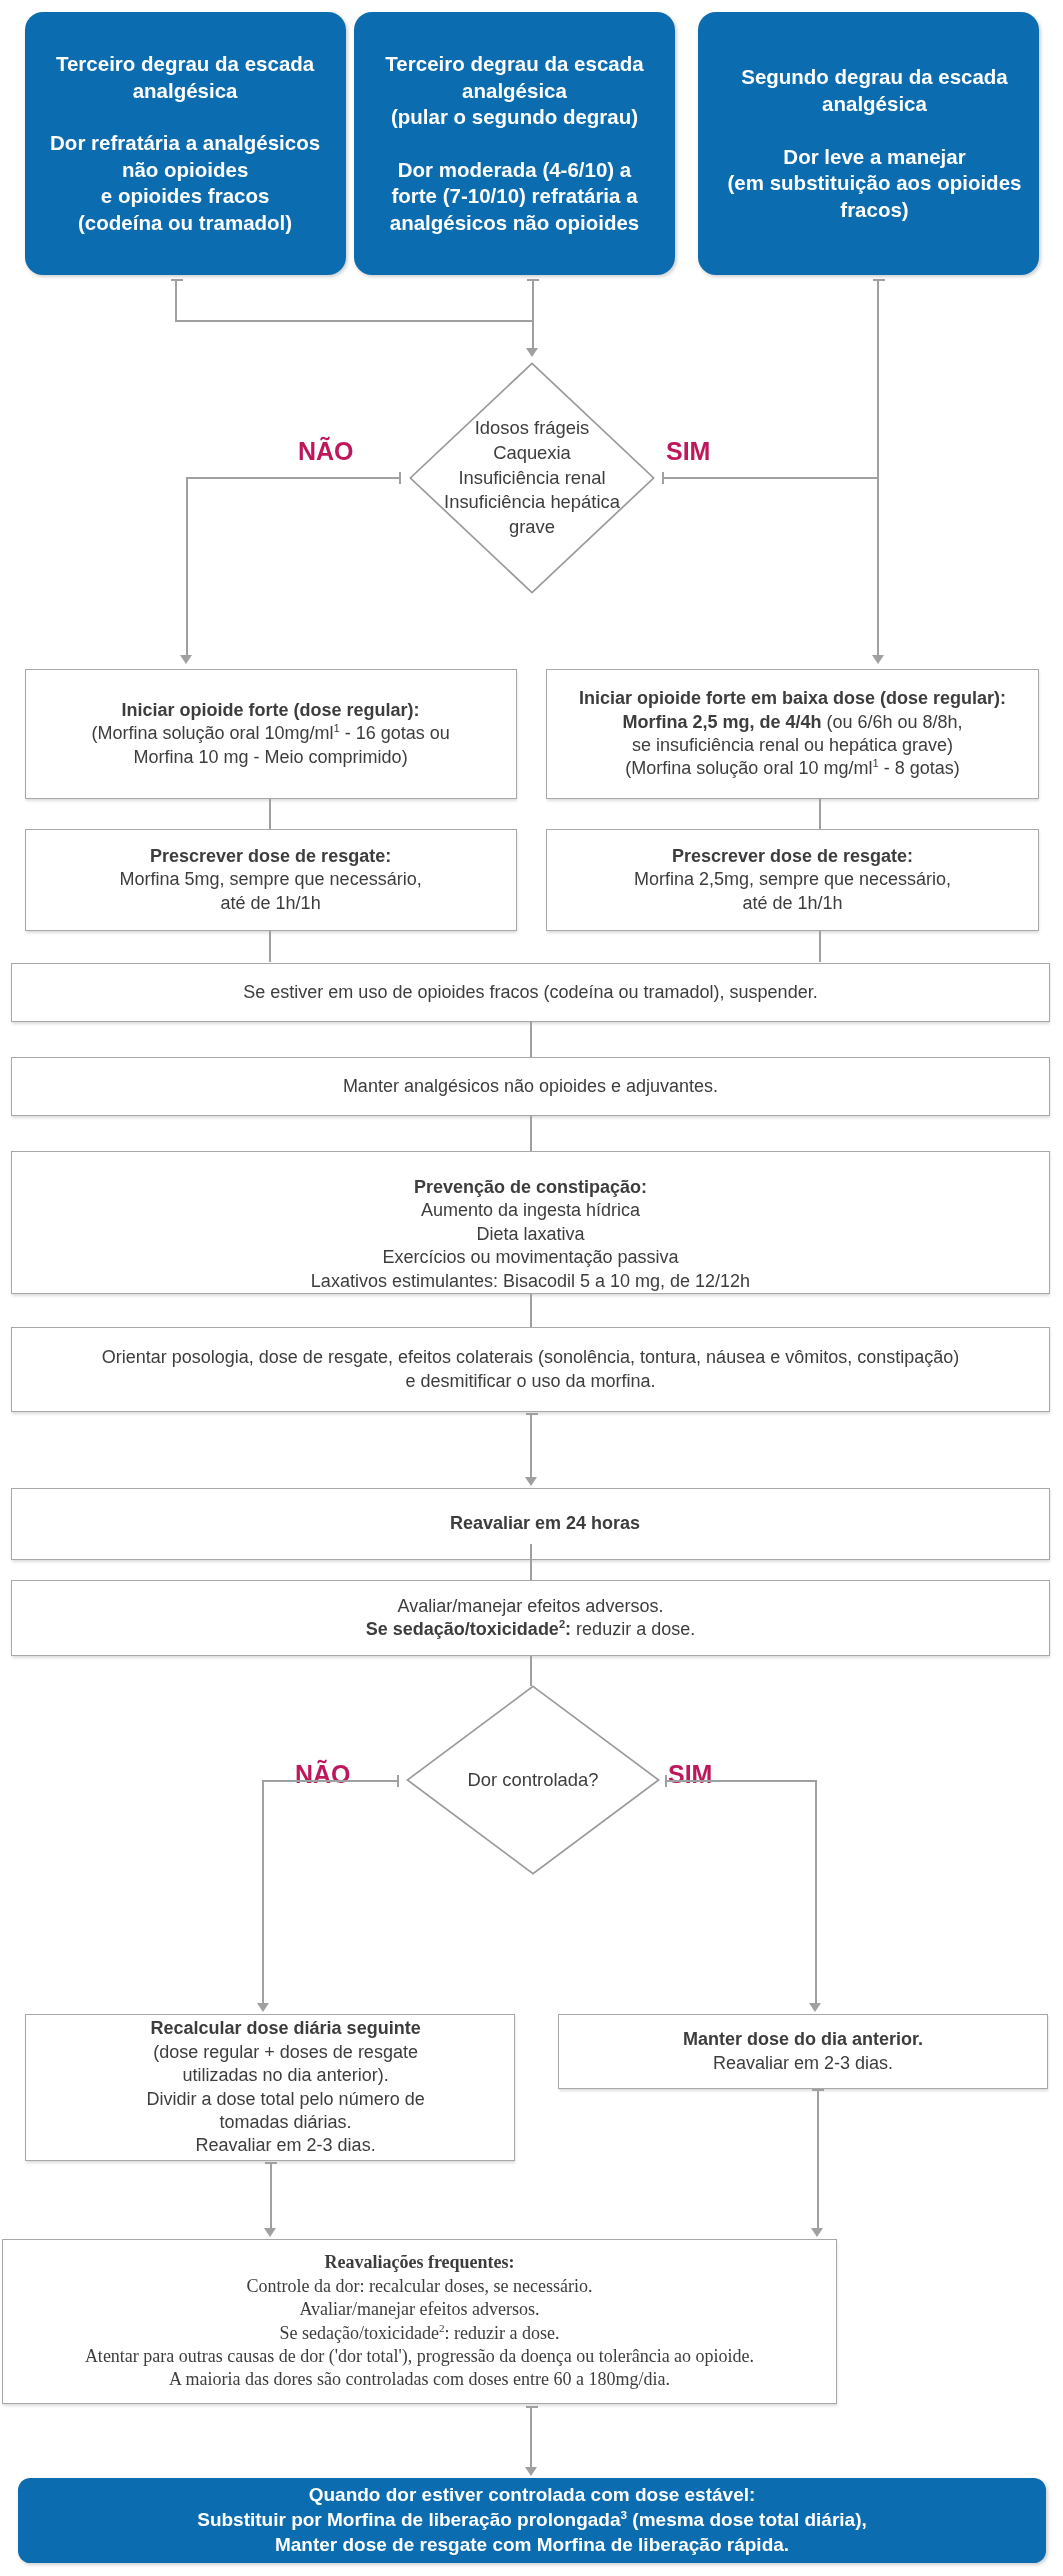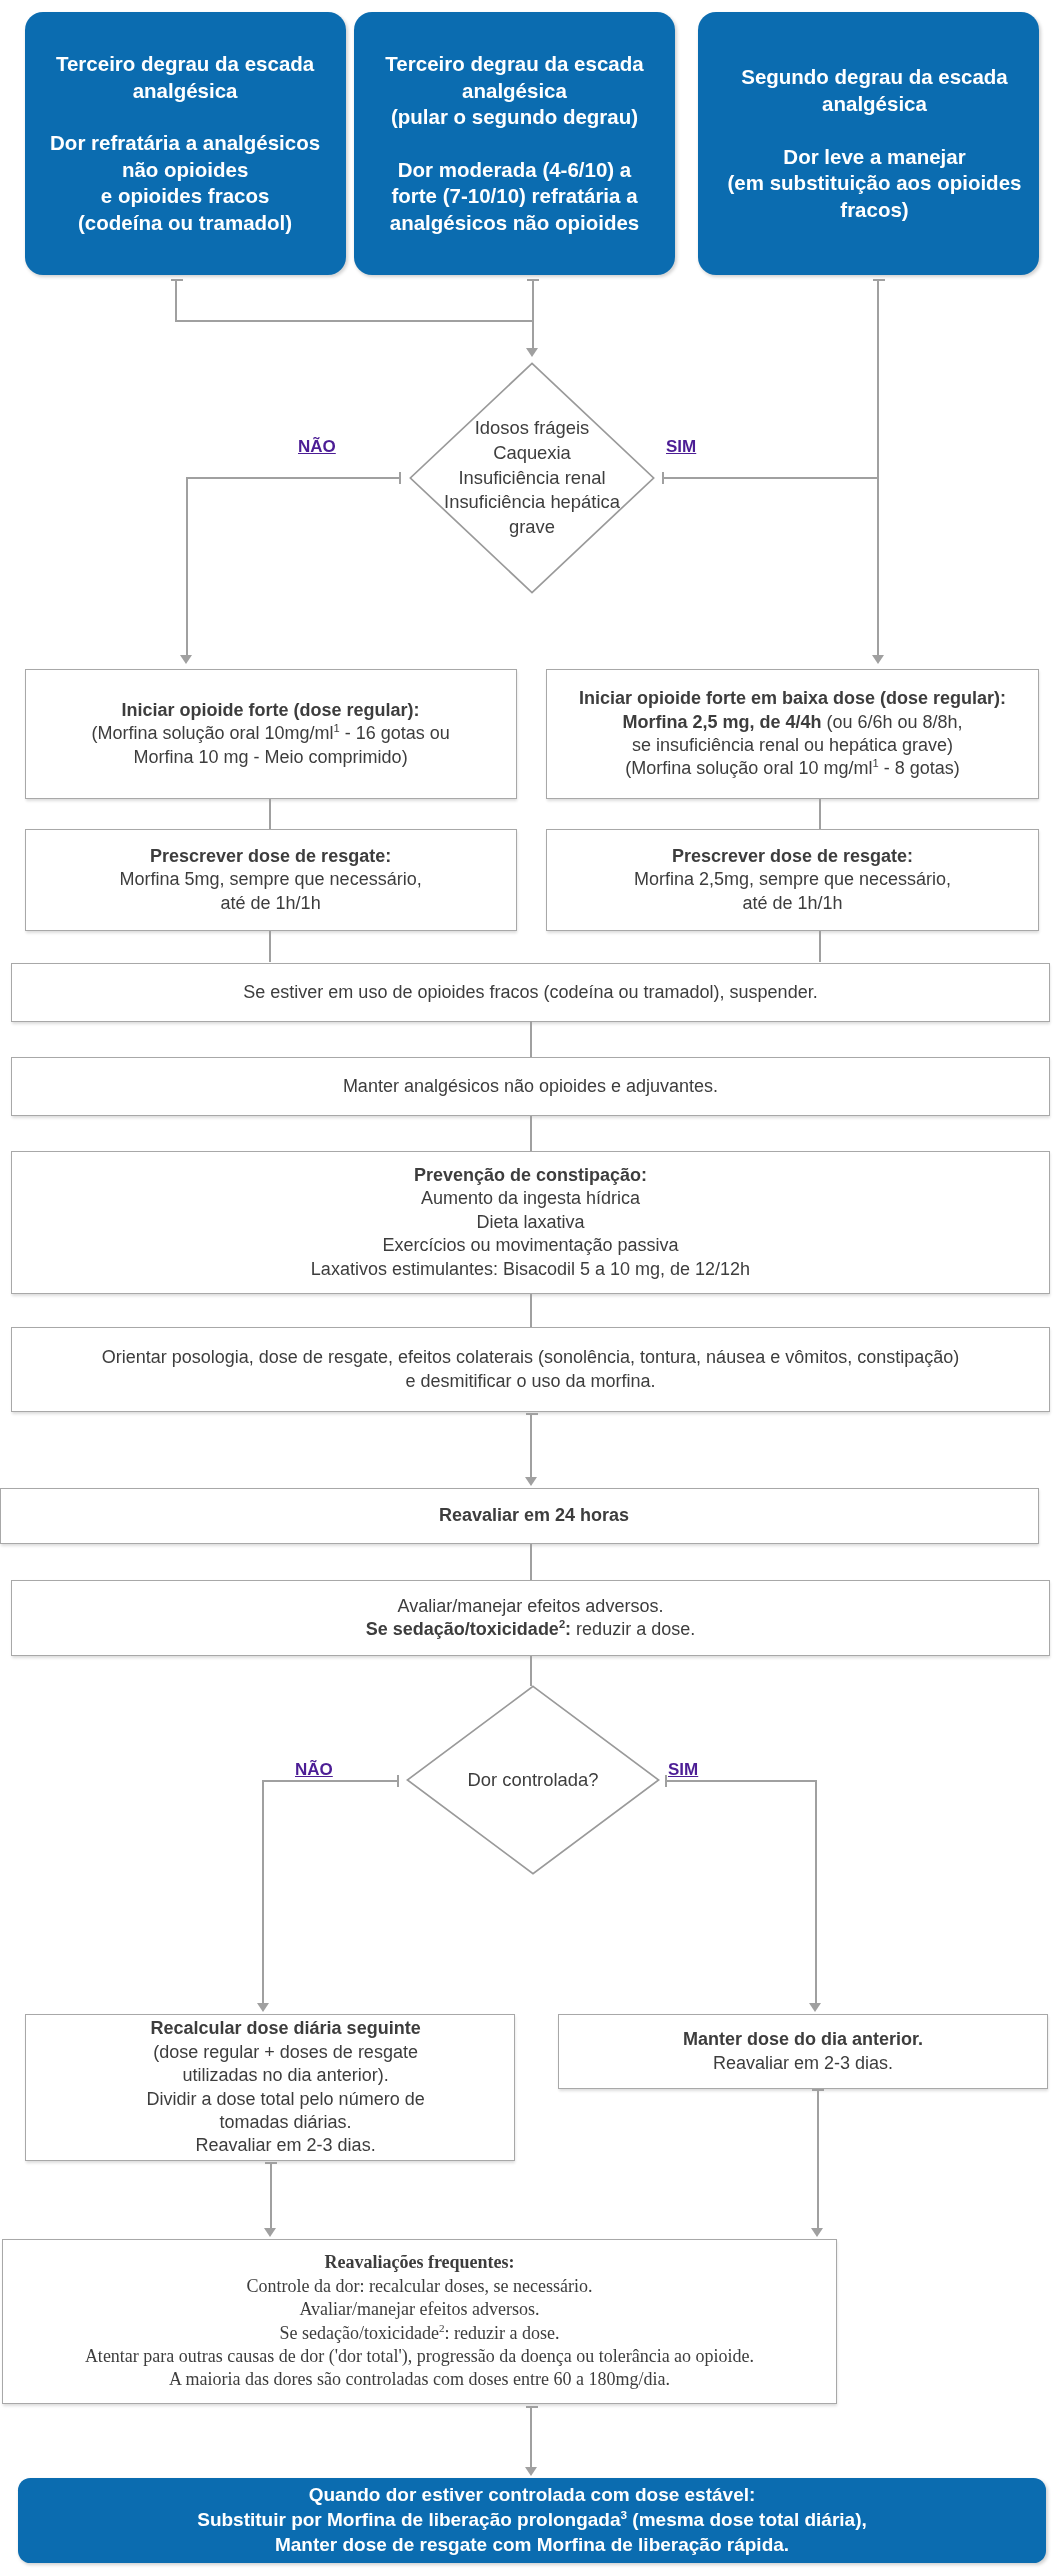--- a/index.html
+++ b/index.html
@@ -75,25 +75,24 @@
     align-items: center;
     justify-content: center;
     text-align: center;
     font-size: 18.4px;
     line-height: 1.34;
     color: #3d3d3d;
     pointer-events: none;
   }
   .branch-label {
     position: absolute;
-    font-size: 17px;
+    font-size: 25px;
     font-weight: bold;
-    color: #4c1d95;
+    color: #be185d;
     white-space: nowrap;
-    text-decoration: underline;
   }
 
   
   .conn {
     position: absolute;
     background: #a0a0a0;
   }
   .conn-v { width: 2px; }
   .conn-h { height: 2px; }
   
@@ -243,21 +242,21 @@
   <div class="conn conn-v" style="left:530px; top:1021px; height:36px;"></div>
 
   <div class="node white-box" style="left:11px; top:1057px; width:1039px; height:59px;">
     <div class="node-inner">
       <div>Manter analgésicos não opioides e adjuvantes.</div>
     </div>
   </div>
 
   <div class="conn conn-v" style="left:530px; top:1116px; height:36px;"></div>
 
-  <div class="node white-box" style="left:11px; top:1151px; width:1039px; height:143px;">
+  <div class="node white-box" style="left:11px; top:1151px; width:1039px; height:143px;align-items:flex-end;">
     <div class="node-inner">
       <div class="ttl">Prevenção de constipação:</div>
       <div>Aumento da ingesta hídrica</div>
       <div>Dieta laxativa</div>
       <div>Exercícios ou movimentação passiva</div>
       <div>Laxativos estimulantes: Bisacodil 5 a 10 mg, de 12/12h</div>
     </div>
   </div>
 
   <div class="conn conn-v" style="left:530px; top:1294px; height:33px;"></div>
@@ -266,21 +265,21 @@
     <div class="node-inner">
       <div>Orientar posologia, dose de resgate, efeitos colaterais (sonolência, tontura, náusea e vômitos, constipação)</div>
       <div>e desmitificar o uso da morfina.</div>
     </div>
   </div>
 
   <div class="nub" style="left:526px; top:1413px; width:11.6px; height:2px;"></div>
   <div class="conn conn-v" style="left:530px; top:1413px; height:66px;"></div>
   <div class="arrow-down" style="left:525px; top:1477px;"></div>
 
-  <div class="node white-box" style="left:0; top:1488px; width:1039px; height:56px;padding-left:29px;">
+  <div class="node white-box" style="left:11px; top:1488px; width:1039px; height:72px;padding-left:29px;">
     <div class="node-inner">
       <div class="ttl">Reavaliar em 24 horas</div>
     </div>
   </div>
 
   <div class="conn conn-v" style="left:530px; top:1544px; height:36px;"></div>
 
   <div class="node white-box" style="left:11px; top:1580px; width:1039px; height:76px;">
     <div class="node-inner">
       <div>Avaliar/manejar efeitos adversos.</div>

